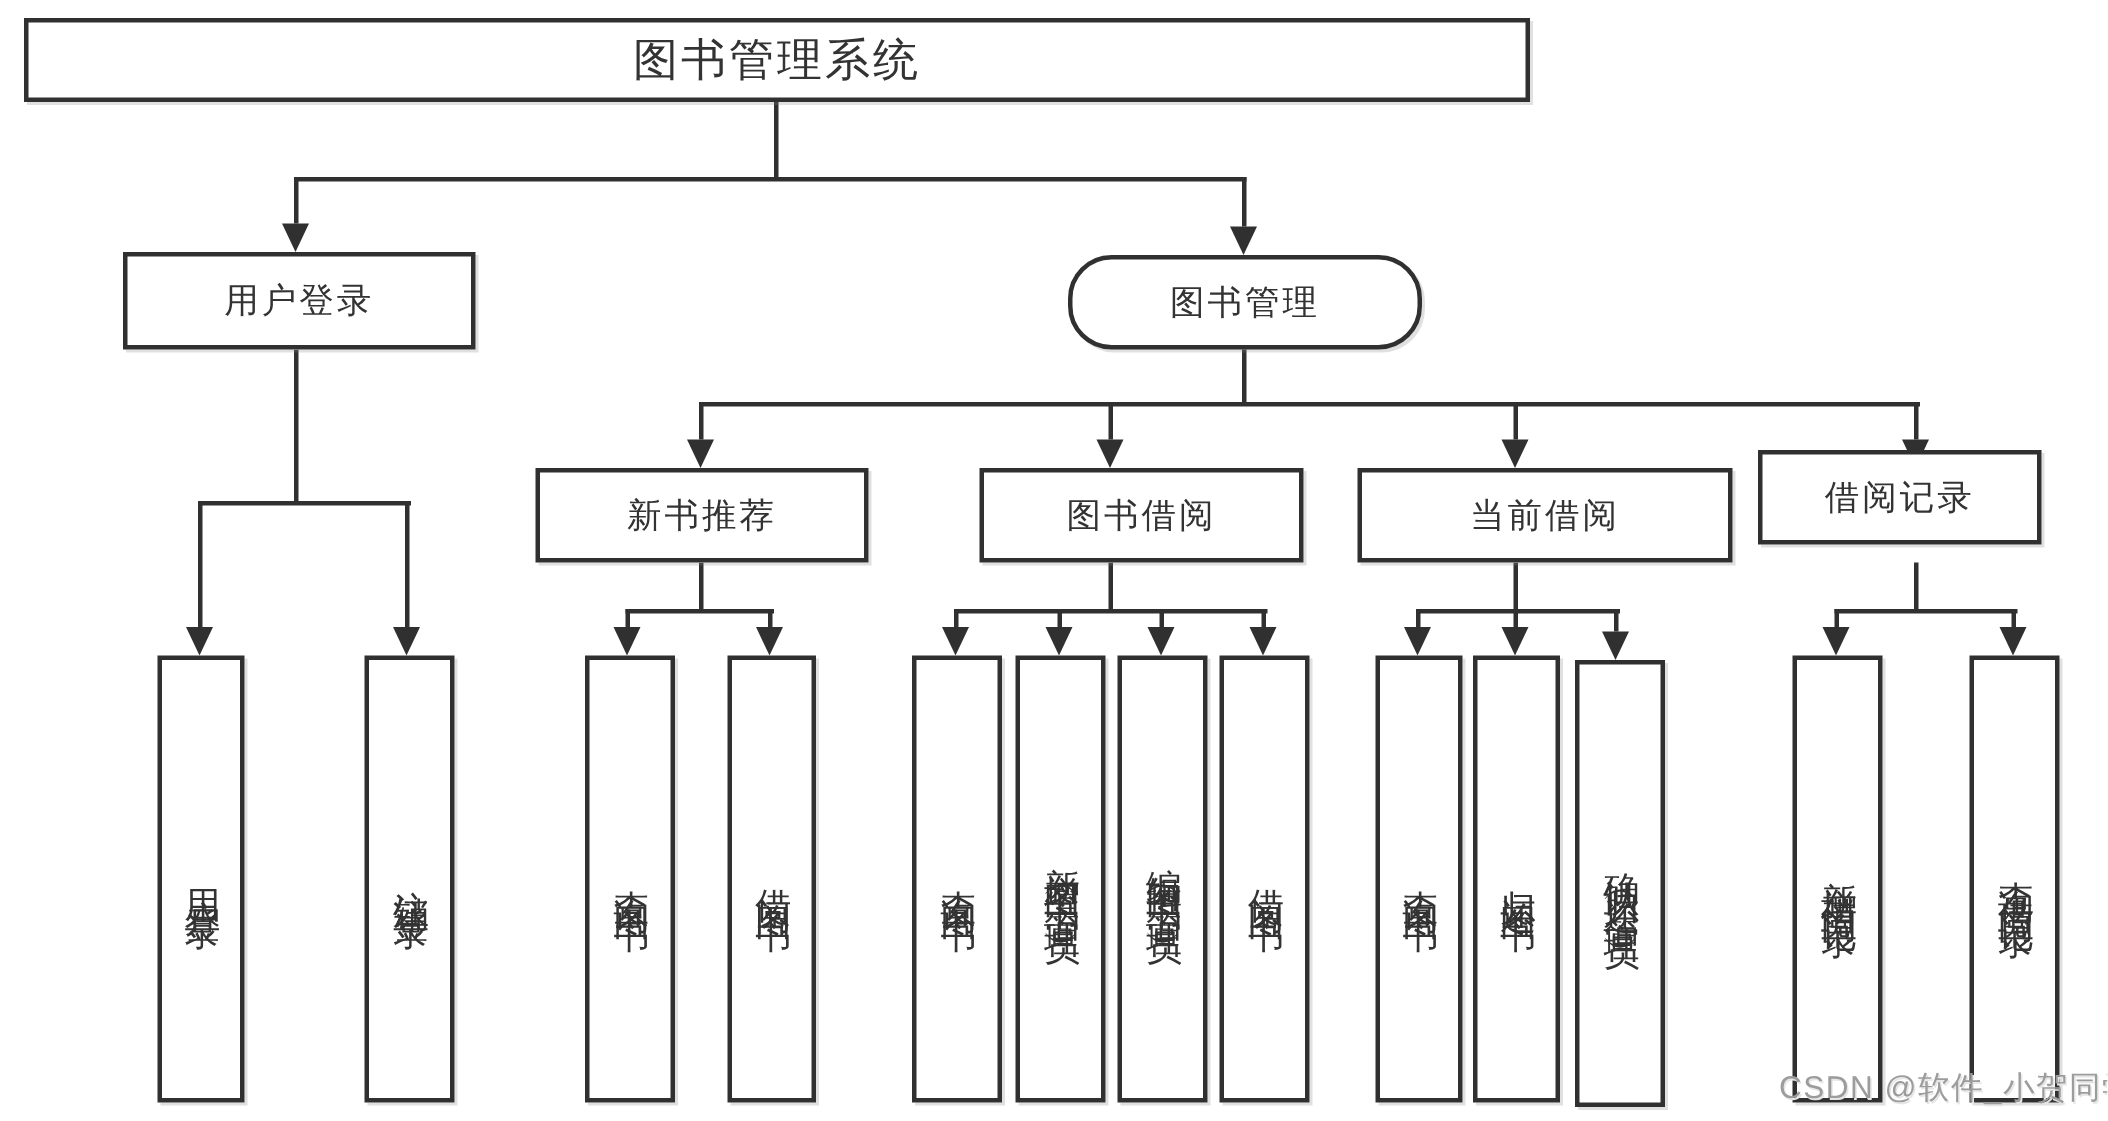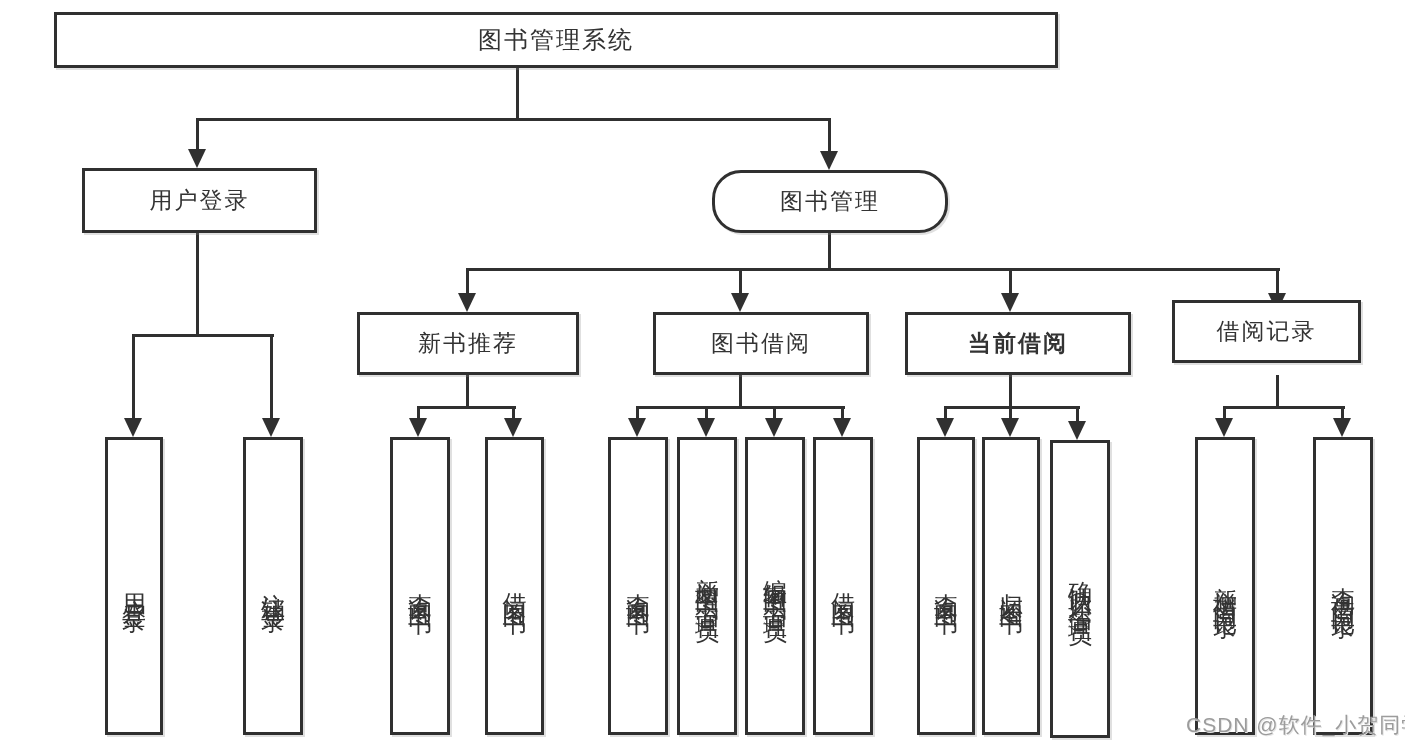--- a/index.html
+++ b/index.html
@@ -28,21 +28,21 @@
     box-shadow:2px 2px 0 rgba(130,130,130,.25);
     z-index:2;
   }
   .vbox{
     writing-mode:vertical-rl;
     text-orientation:mixed;
     font-size:24px;
     letter-spacing:6px;
     line-height:1;
   }
-  .root{font-size:24px;margin-left:38px;}
+  .root{font-size:30px;}
   .hline,.vline{position:absolute;background:var(--line);z-index:1;}
   .hline{height:3px;}
   .vline{width:3px;}
   .arrow{
     position:absolute;width:3px;background:var(--line);z-index:1;
   }
   .arrow::after{
     content:"";position:absolute;left:-8px;bottom:-19px;
     width:0;height:0;
     border-left:9px solid transparent;
@@ -82,21 +82,21 @@
 
   <div class="vline" style="left:828px;top:233px;height:37px;"></div>
   <div class="hline" style="left:466px;top:268px;width:814px;"></div>
   <div class="arrow" style="left:466px;top:268px;height:25px;"></div>
   <div class="arrow" style="left:739px;top:268px;height:25px;"></div>
   <div class="arrow" style="left:1009px;top:268px;height:25px;"></div>
   <div class="arrow" style="left:1276px;top:268px;height:25px;"></div>
 
   <div class="box" style="left:357px;top:312px;width:222px;height:63px;">新书推荐</div>
   <div class="box" style="left:653px;top:312px;width:216px;height:63px;">图书借阅</div>
-  <div class="box" style="left:905px;top:312px;width:226px;height:63px;font-weight:bold;">当前借阅</div>
+  <div class="box" style="left:905px;top:312px;width:250px;height:63px;">当前借阅</div>
   <div class="box" style="left:1172px;top:300px;width:189px;height:63px;">借阅记录</div>
 
   <div class="vline" style="left:466px;top:375px;height:33px;"></div>
   <div class="vline" style="left:739px;top:375px;height:33px;"></div>
   <div class="vline" style="left:1009px;top:375px;height:33px;"></div>
   <div class="vline" style="left:1276px;top:375px;height:33px;"></div>
 
   <div class="hline" style="left:417px;top:406px;width:99px;"></div>
   <div class="arrow" style="left:417px;top:406px;height:12px;"></div>
   <div class="arrow" style="left:512px;top:406px;height:12px;"></div>

